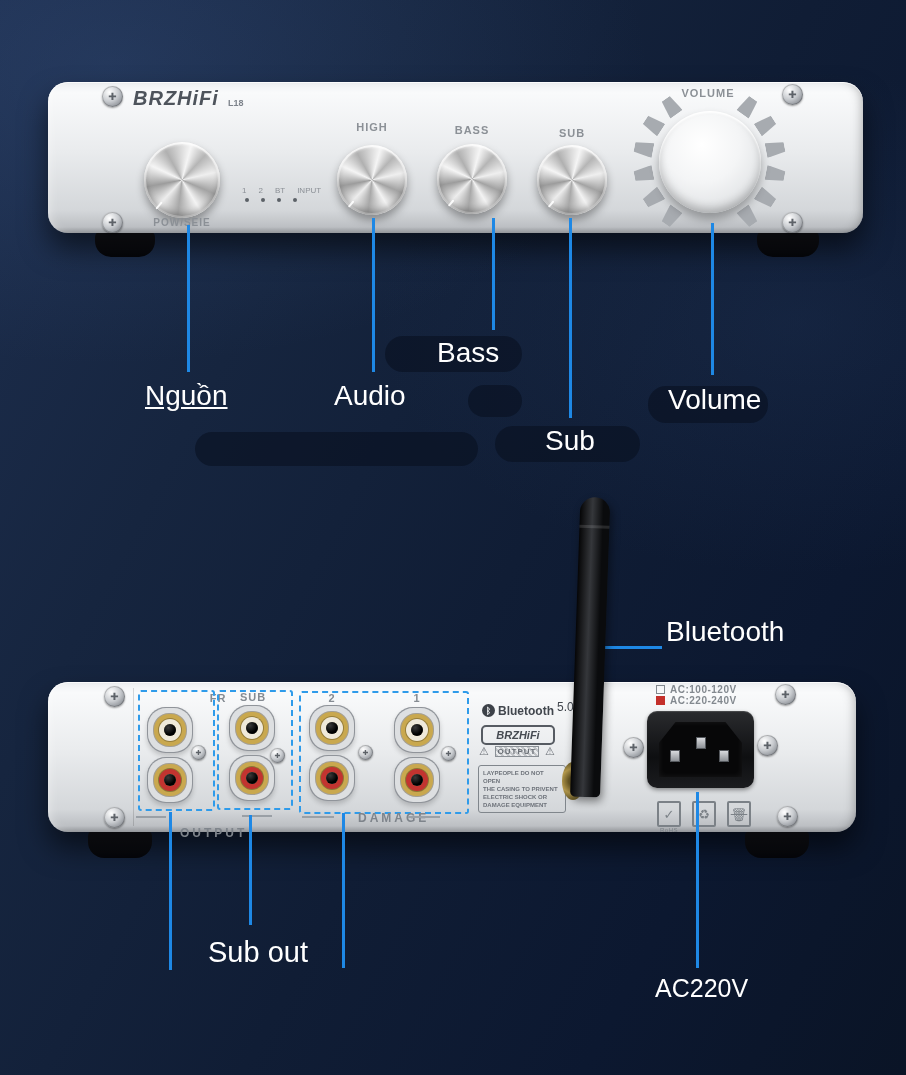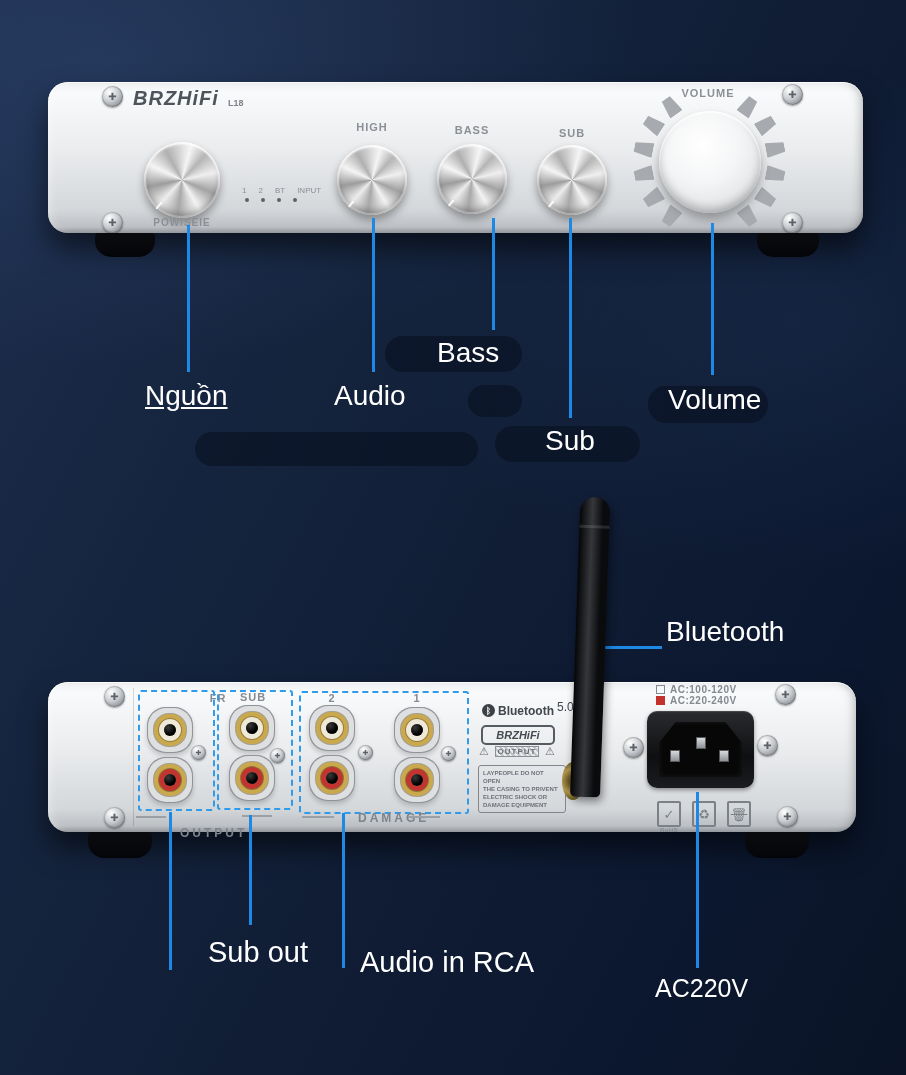--- a/index.html
+++ b/index.html
@@ -254,16 +254,15 @@
   </div>
 
   <div class="antenna"></div>
 
   <div class="cline" style="left:169px;top:812px;height:158px;"></div>
   <div class="cline" style="left:249px;top:815px;height:110px;"></div>
   <div class="cline" style="left:342px;top:813px;height:155px;"></div>
   <div class="cline" style="left:696px;top:792px;height:176px;"></div>
 
   <div class="label" style="left:208px;top:936px;font-size:29px;">Sub out</div>
-  <div class="label" style="left:360px;top:946px;font-size:29px;">Audio in RCA</div>
   <div class="label" style="left:655px;top:974px;font-size:25px;">AC220V</div>
 
 </div>
 
 </body></html>

